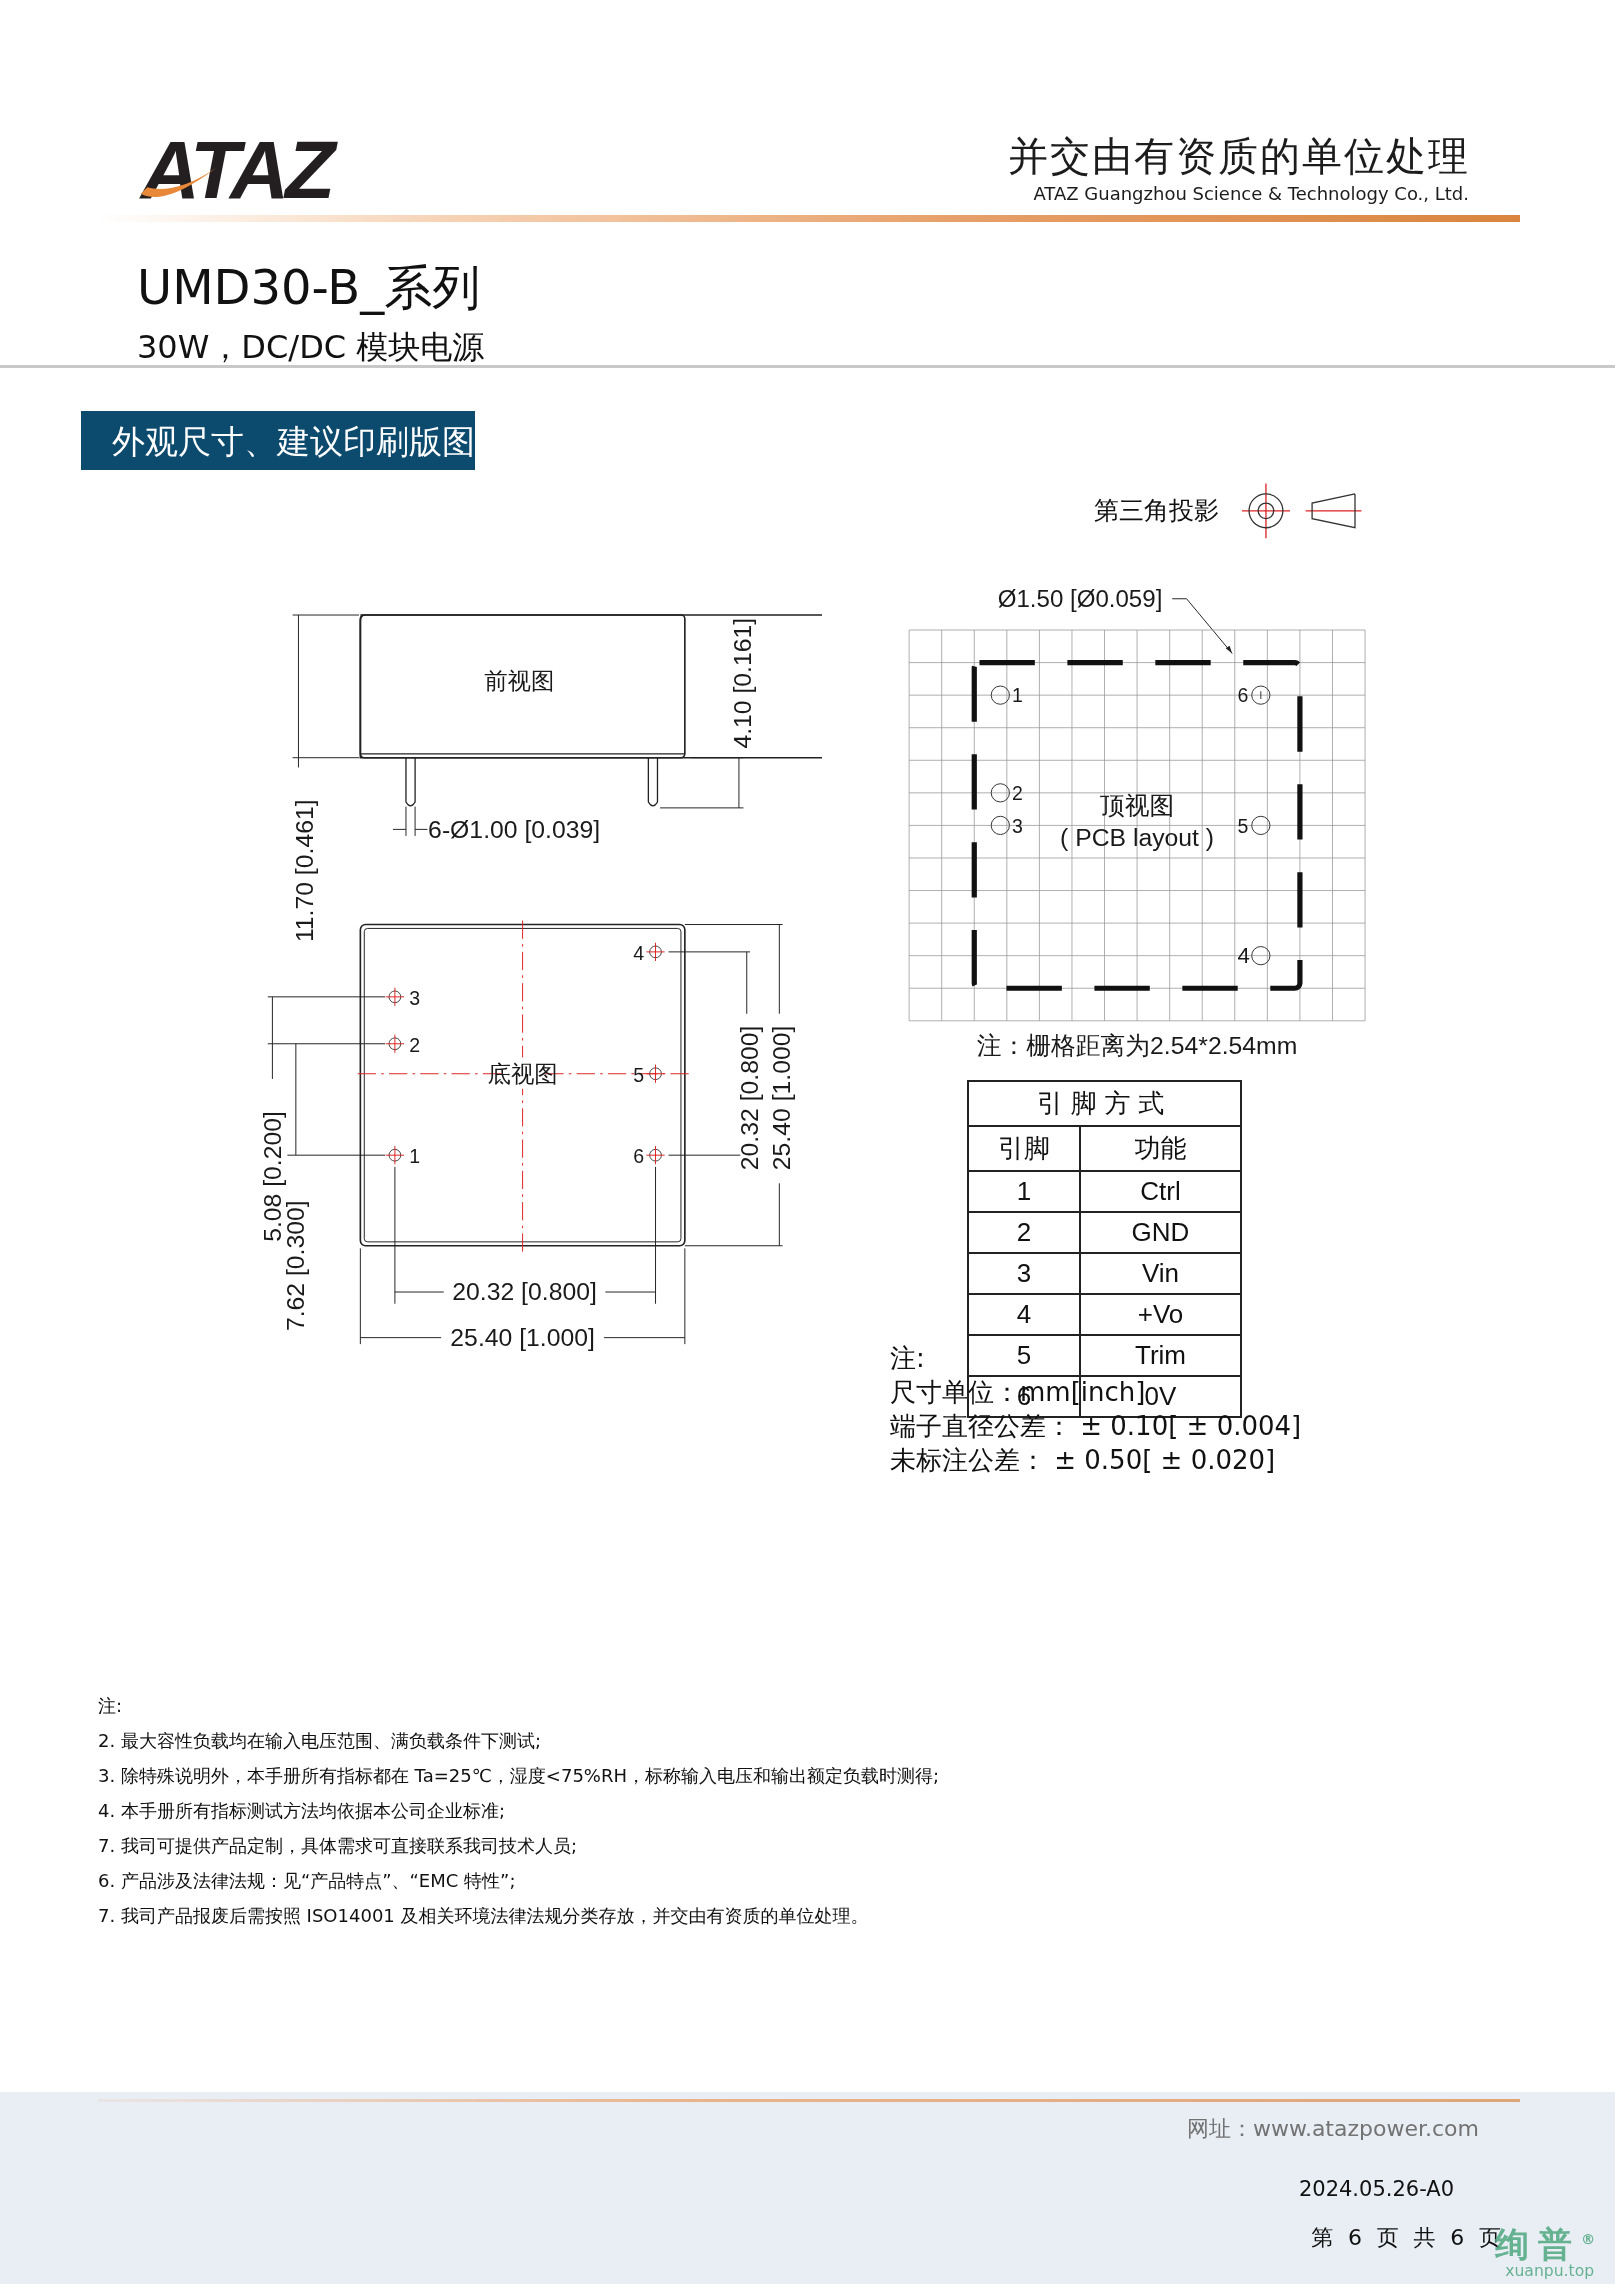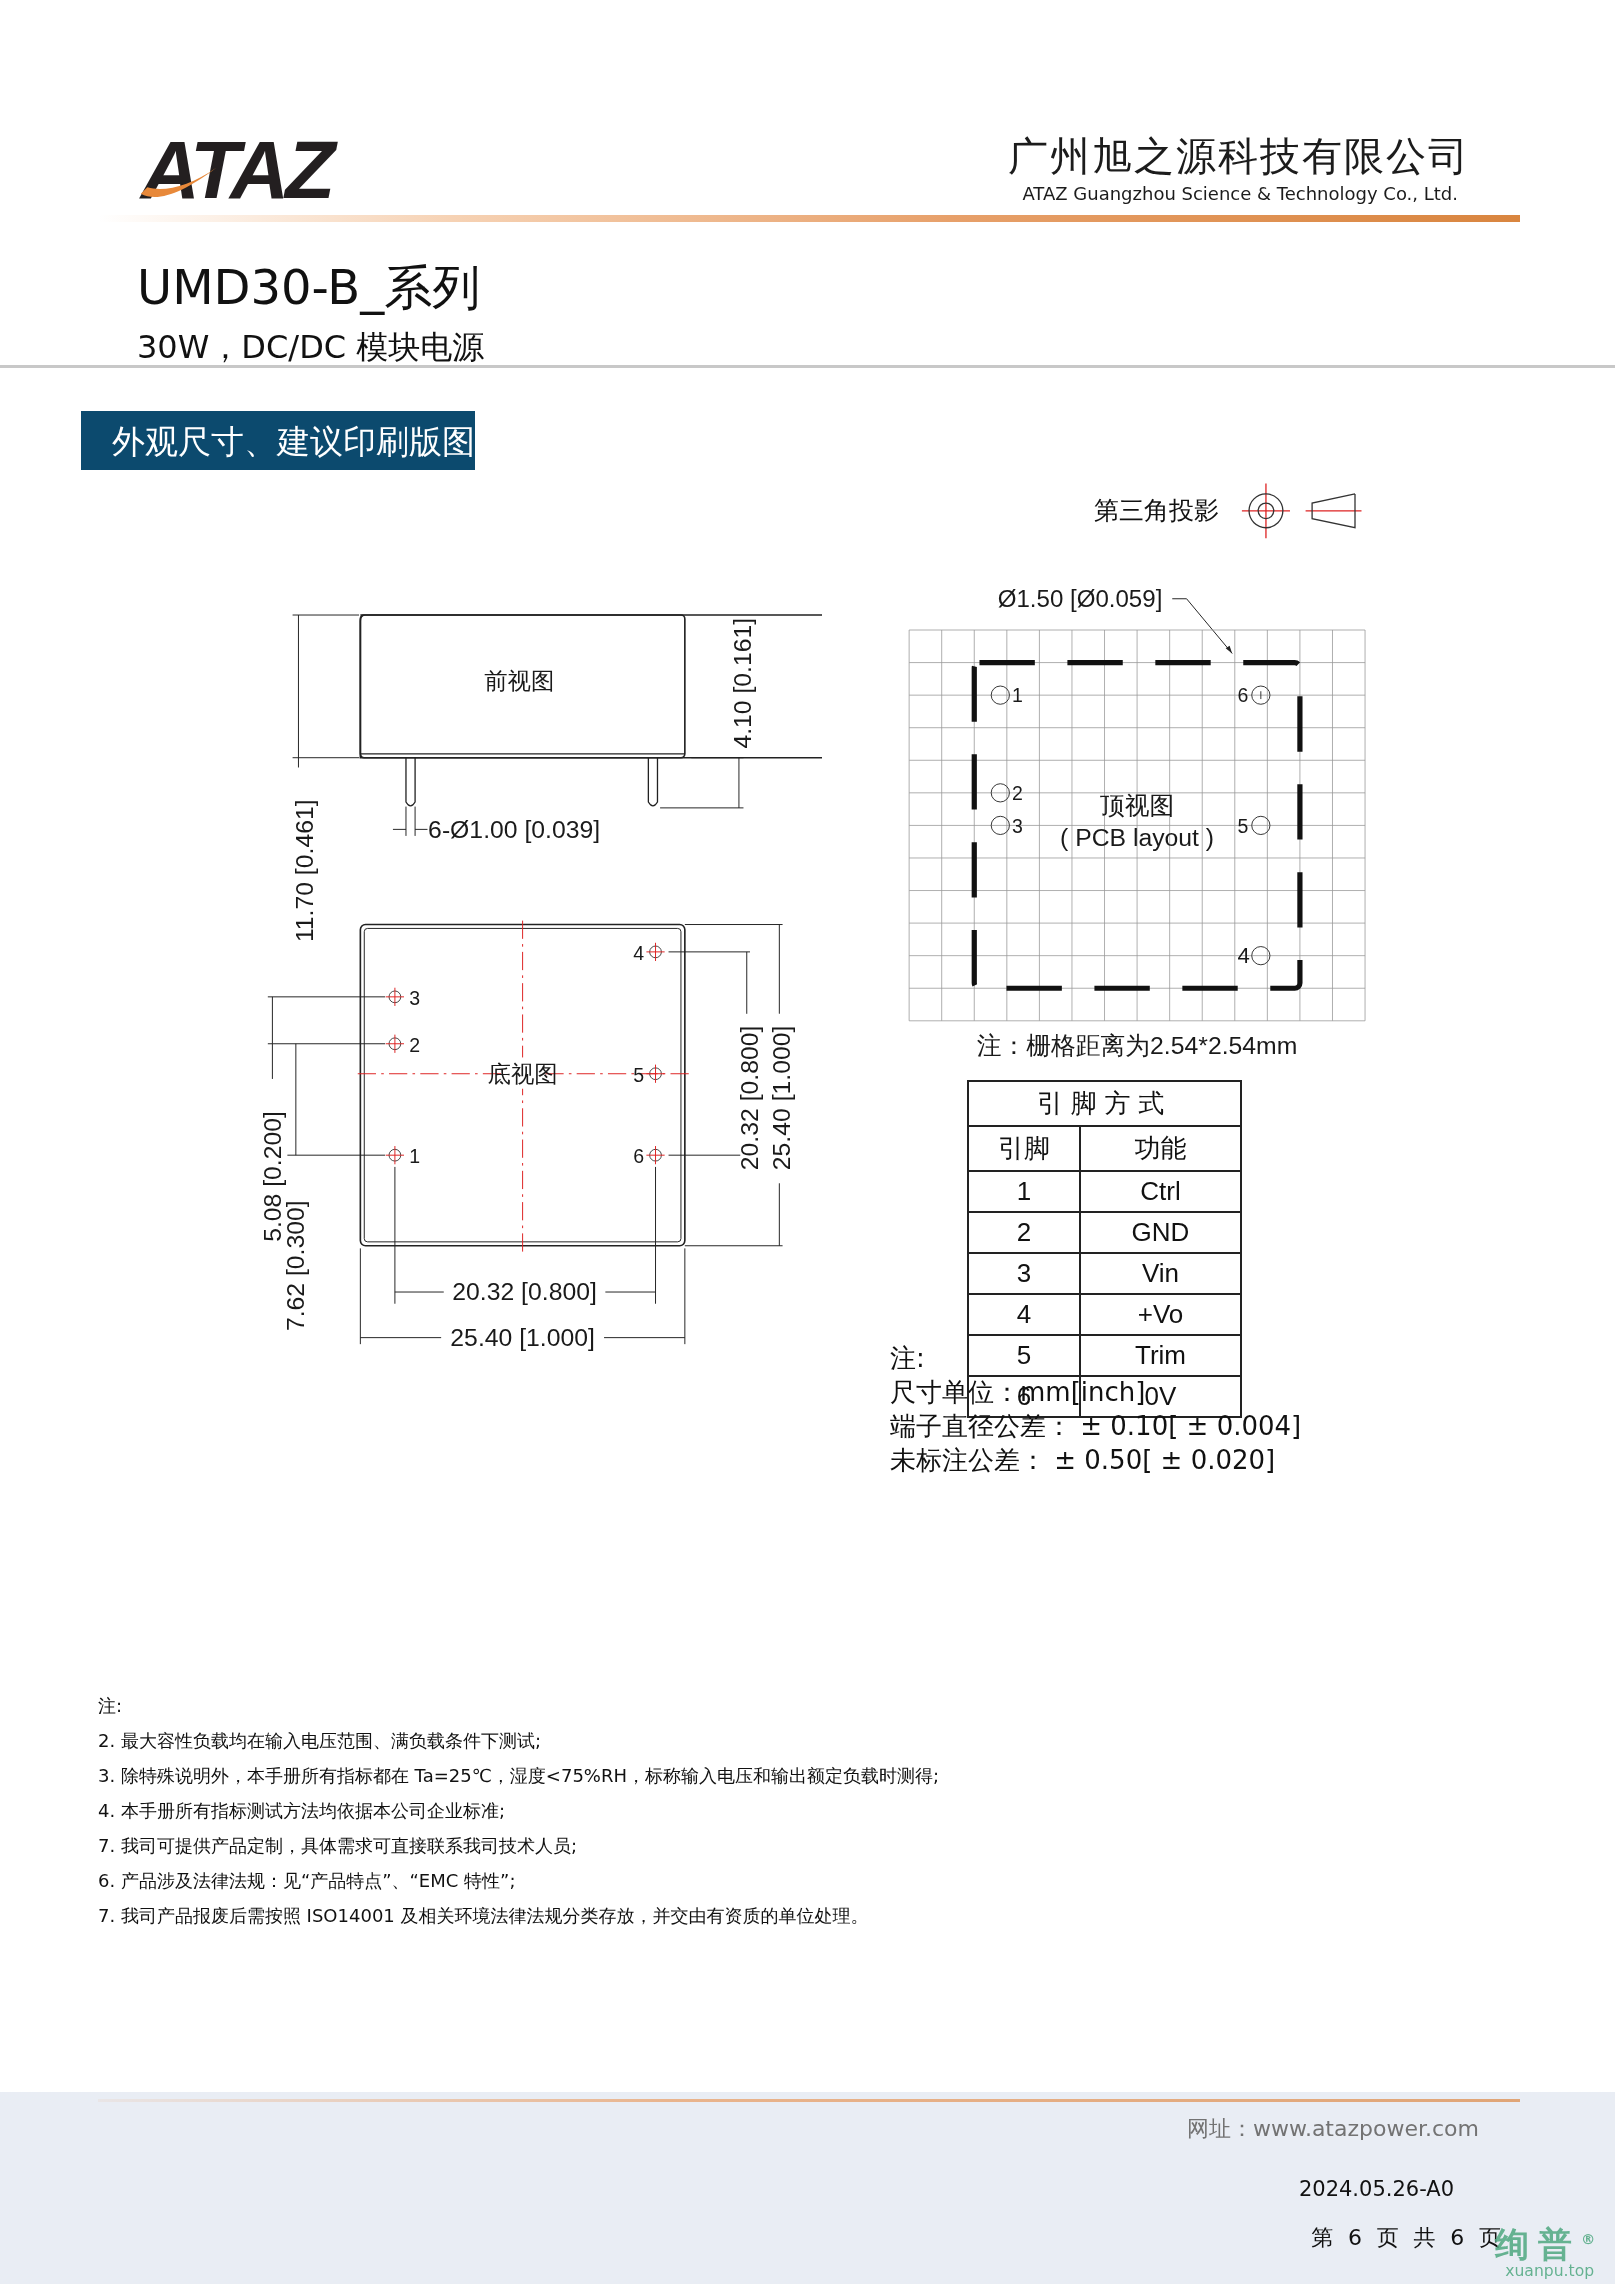--- a/index.html
+++ b/index.html
@@ -1,21 +1,21 @@
 <!DOCTYPE html>
 <html style="font-size:10.4px"><head>
 <meta charset="utf-8">
 <style>
   html, body { margin:0; padding:0; }
   body { width:1616px; height:2284px; position:relative; background:#ffffff; overflow:hidden;
          font-family:"DejaVu Sans", "Liberation Sans", sans-serif; color:#1a1a1a; }
   .abs { position:absolute; }
   .logo { left:138px; top:130px; width:215px; height:78px; }
   .co-cn { right:146px; top:129px; font-size:40px; letter-spacing:2px; color:#1c1c1c; white-space:nowrap; }
-  .co-en { right:158px; top:183px; font-size:18px; color:#1c1c1c; white-space:nowrap; }
+  .co-en { right:147px; top:183px; font-size:18px; color:#1c1c1c; white-space:nowrap; }
   .orange-line { left:98px; top:215px; width:1422px; height:6.5px;
      background:linear-gradient(to right, rgba(232,140,70,0) 0%, rgba(240,180,130,0.6) 25%, #e7a06a 60%, #d9853f 100%); }
   .title { left:137px; top:256px; font-size:48px; color:#111; white-space:nowrap; }
   .subtitle { left:137px; top:326px; font-size:32px; color:#111; white-space:nowrap; }
   .gray-divider { left:0; top:365px; width:1616px; height:3.3px; background:#c8c8c8; }
   .section-head { left:81px; top:411px; width:394px; height:59px; background:#0c4a6e; color:#fff;
      font-size:33px; line-height:61px; text-align:right; white-space:nowrap; }
   .proj-label { left:1094px; top:494px; font-size:25px; color:#111; white-space:nowrap; }
   .drawing { position:absolute; }
   .dim-text { font-family:"Liberation Sans", sans-serif; fill:#1a1a1a; }
@@ -40,21 +40,21 @@
 </style>
 </head>
 <body>
 
 <div class="abs logo">
   <svg width="215" height="78" viewBox="0 0 330 120">
     <text x="4" y="104" font-family="Liberation Sans, sans-serif" font-weight="bold" font-style="italic" font-size="126" fill="#231f20" letter-spacing="-6">ATAZ</text>
     <path d="M4 98 C 30 112, 70 96, 120 58 C 80 86, 40 96, 14 88 Z" fill="#e8893a"></path>
   </svg>
 </div>
-<div class="abs co-cn">广州旭之源科技有限公司</div>
+<div class="abs co-cn">并交由有资质的单位处理</div>
 <div class="abs co-en">ATAZ Guangzhou Science &amp; Technology Co., Ltd.</div>
 <div class="abs orange-line"></div>
 
 <div class="abs title">UMD30-B_系列</div>
 <div class="abs subtitle">30W，DC/DC 模块电源</div>
 <div class="abs gray-divider"></div>
 
 <div class="abs section-head">外观尺寸、建议印刷版图</div>
 
 <div class="abs proj-label">第三角投影</div>

